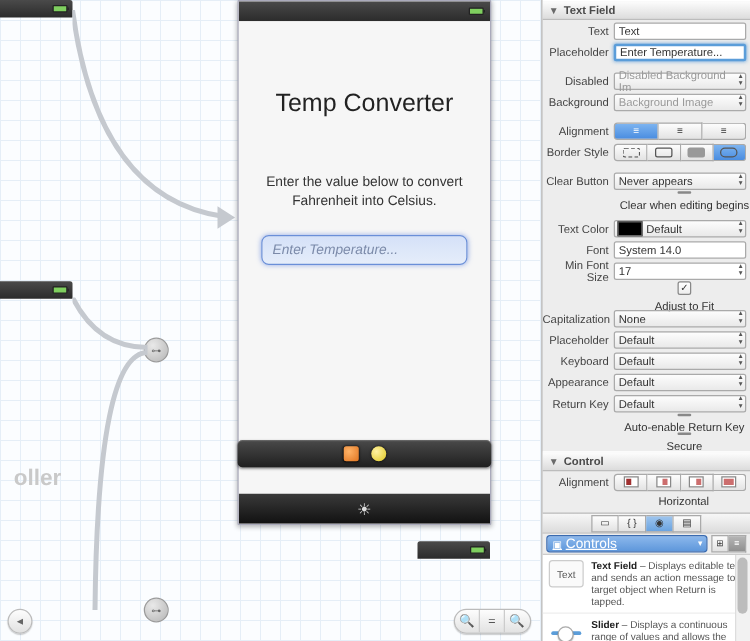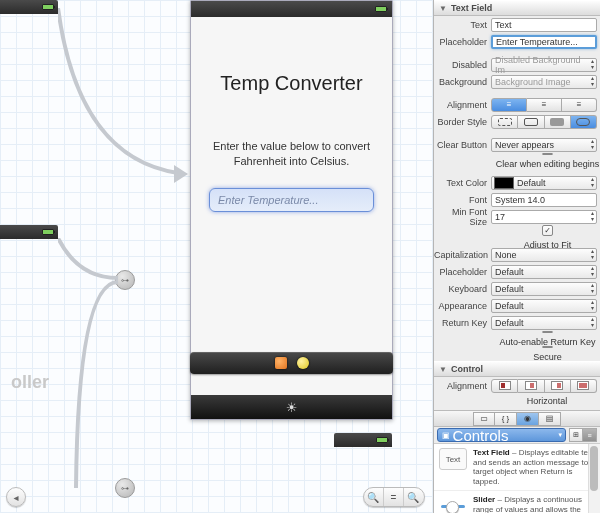--- a/index.html
+++ b/index.html
@@ -91,21 +91,21 @@
 .align-icon.active::before { background: #a03030; }
 .horiz-label { font-size: 9px; text-align: center; padding: 2px 0 4px 60px; }
 
 
 .lib-tabs { height: 17px; background: linear-gradient(#f7f7f7,#dcdcdc); border-top: 1px solid #bbb; border-bottom: 1px solid #bbb; display: flex; align-items: center; justify-content: center; gap: 0; }
 .lib-tab { width: 22px; height: 14px; background: linear-gradient(#fdfdfd,#e2e2e2); border: 1px solid #aaa; display: flex; align-items: center; justify-content: center; font-size: 8px; }
 .lib-tab.active { background: linear-gradient(#9ec5ee,#6aa3e0); }
 .lib-tab + .lib-tab { border-left: none; }
 
 .lib-filter { height: 17px; display: flex; align-items: center; padding: 0 3px; gap: 3px; background: #ededed; border-bottom: 1px solid #ccc; }
-.lib-filter .dropdown-full { flex: 1; height: 14px; background: linear-gradient(#8cb8ec,#5e97db); border: 1px solid #3a6bb0; border-radius: 3px; color: #fff; font-size: 15px; display: flex; align-items: center; padding: 0 4px; position: relative; }
+.lib-filter .dropdown-full { flex: 1; height: 14px; background: linear-gradient(#8cb8ec,#5e97db); border: 1px solid #3a6bb0; border-radius: 3px; color: #fff; font-size: 11px; display: flex; align-items: center; padding: 0 4px; position: relative; text-decoration: underline; }
 .lib-filter .dropdown-full::before { content: "▣"; margin-right: 3px; font-size: 8px; }
 .lib-filter .dropdown-full::after { content: "▾"; position: absolute; right: 3px; font-size: 7px; }
 .lib-view { display: flex; }
 .lib-view .vb { width: 14px; height: 14px; background: linear-gradient(#fdfdfd,#e2e2e2); border: 1px solid #aaa; display: flex; align-items: center; justify-content: center; font-size: 7px; }
 .lib-view .vb.active { background: linear-gradient(#b5b5b5,#909090); color: #fff; }
 .lib-view .vb + .vb { border-left: none; }
 
 .lib-list { height: 138px; background: #fff; overflow: hidden; border-bottom: 1px solid #ccc; position: relative; }
 .lib-item { display: flex; padding: 4px 5px; border-bottom: 1px solid #eee; gap: 6px; align-items: flex-start; }
 .lib-icon { width: 28px; height: 22px; flex-shrink: 0; display: flex; align-items: center; justify-content: center; border: 1px solid #ccc; border-radius: 3px; background: #fafafa; font-size: 8px; color: #555; }

